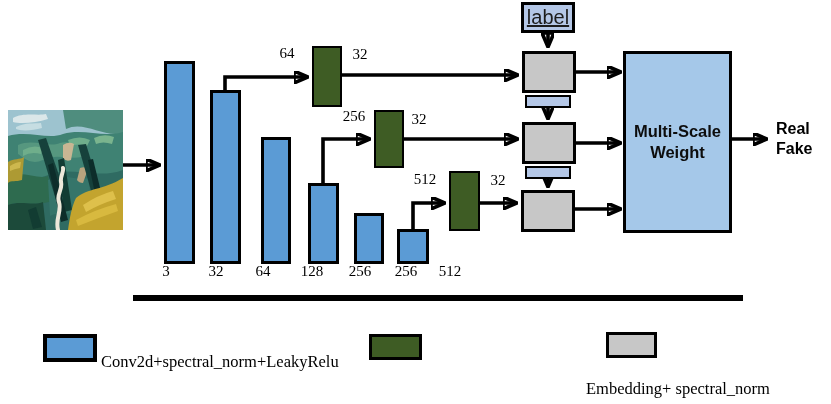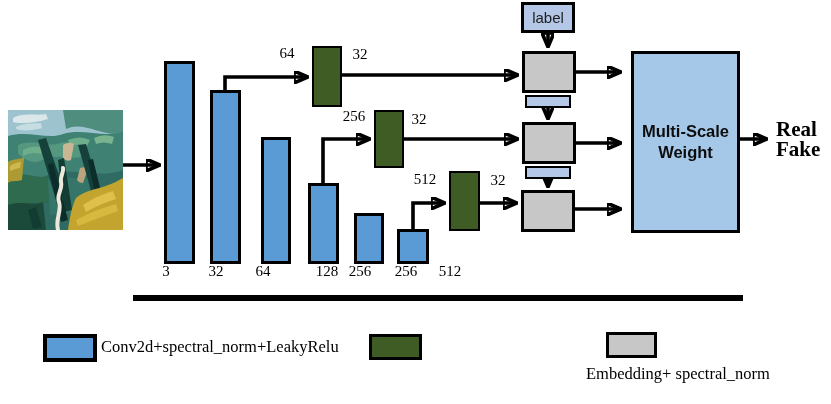--- a/index.html
+++ b/index.html
@@ -8,44 +8,44 @@
   .abs{position:absolute;}
   svg{display:block;}
 
   
   .conv-bar{position:absolute;background:#5b9bd5;border:3px solid #000;box-sizing:border-box;}
   .pool-block{position:absolute;background:#3e5c24;border:2px solid #000;box-sizing:border-box;}
   .embed-box{position:absolute;background:#c7c7c7;border:3px solid #000;box-sizing:border-box;}
   .connector{position:absolute;background:#b4c7e7;border:2px solid #000;box-sizing:border-box;}
   .label-box{position:absolute;left:521px;top:2px;width:54px;height:31px;background:#b4c7e7;
              border:3px solid #000;box-sizing:border-box;display:flex;align-items:center;justify-content:center;
-             font-family:"Liberation Sans",sans-serif;font-size:15px;color:#1c1c1c;}
+             font-family:"Liberation Sans",sans-serif;font-size:20px;color:#1c1c1c;text-decoration:underline;}
   .msw-box{position:absolute;left:623px;top:51px;width:109px;height:182px;background:#a5c8e9;
            border:3px solid #000;box-sizing:border-box;display:flex;flex-direction:column;
            align-items:center;justify-content:center;font-family:"Liberation Sans",sans-serif;
-           font-weight:bold;font-size:16.5px;line-height:21px;color:#0d0d0d;text-align:right;margin-left:8px;}
-  .out-text{position:absolute;left:776px;top:119px;font-family:Liberation Serif, serif;
-            font-weight:bold;font-size:21px;line-height:20px;color:#000;}
+           font-weight:bold;font-size:16.5px;line-height:21px;color:#0d0d0d;text-align:right;}
+  .out-text{position:absolute;left:776px;top:119px;font-family:Liberation Sans, sans-serif;
+            font-weight:bold;font-size:16px;line-height:20px;color:#000;}
 
   
   .num-label{position:absolute;font-size:15px;transform:translateX(-50%);white-space:nowrap;}
   .chan-label{top:263px;}
 
   
   .rule{position:absolute;left:133px;top:295px;width:610px;height:6px;background:#000;}
   .caption{position:absolute;left:281px;top:302px;font-size:21.5px;white-space:nowrap;}
   .caption .sym{font-style:italic;margin-left:6px;}
   .caption .sub{font-style:italic;font-weight:bold;font-size:15px;position:relative;top:5px;margin-left:4px;}
 
   
   .swatch{position:absolute;box-sizing:border-box;}
   .sw-conv{left:43px;top:334px;width:54px;height:28px;background:#5b9bd5;border:4px solid #000;}
   .sw-pool{left:369px;top:334px;width:53px;height:26px;background:#3e5c24;border:3px solid #000;}
   .sw-embed{left:606px;top:332px;width:51px;height:26px;background:#c7c7c7;border:3px solid #000;}
-  .leg-text{position:absolute;font-size:16.5px;white-space:nowrap;}
+  .leg-text{position:absolute;font-size:16.5px;white-space:nowrap;margin-top:15px;}
   .leg-conv{left:101px;top:335px;line-height:24px;}
   .leg-pool{left:426px;top:334px;line-height:23.5px;}
   .leg-embed{left:586px;top:363px;line-height:22px;}
 
   .arrows path{stroke:#000;stroke-width:3.6;fill:none;}
 </style>
 </head>
 <body>
 
 <div class="canvas">
@@ -113,21 +113,21 @@
   <div class="conv-bar" style="left:164px;top:61px;width:31px;height:203px;"></div>
   <div class="conv-bar" style="left:210px;top:90px;width:31px;height:174px;"></div>
   <div class="conv-bar" style="left:261px;top:137px;width:30px;height:127px;"></div>
   <div class="conv-bar" style="left:308px;top:183px;width:31px;height:81px;"></div>
   <div class="conv-bar" style="left:354px;top:213px;width:30px;height:51px;"></div>
   <div class="conv-bar" style="left:397px;top:229px;width:32px;height:35px;"></div>
 
   <span class="num-label chan-label" style="left:166px;">3</span>
   <span class="num-label chan-label" style="left:216px;">32</span>
   <span class="num-label chan-label" style="left:263px;">64</span>
-  <span class="num-label chan-label" style="left:327px;">128</span>
+  <span class="num-label chan-label" style="left:312px;">128</span>
   <span class="num-label chan-label" style="left:360px;">256</span>
   <span class="num-label chan-label" style="left:406px;">256</span>
   <span class="num-label chan-label" style="left:450px;">512</span>
 
   <div class="pool-block" style="left:312px;top:46px;width:30px;height:61px;"></div>
   <div class="pool-block" style="left:374px;top:110px;width:30px;height:58px;"></div>
   <div class="pool-block" style="left:449px;top:171px;width:31px;height:60px;"></div>
 
   <span class="num-label" style="left:287px;top:45px;">64</span>
   <span class="num-label" style="left:360px;top:46px;">32</span>

